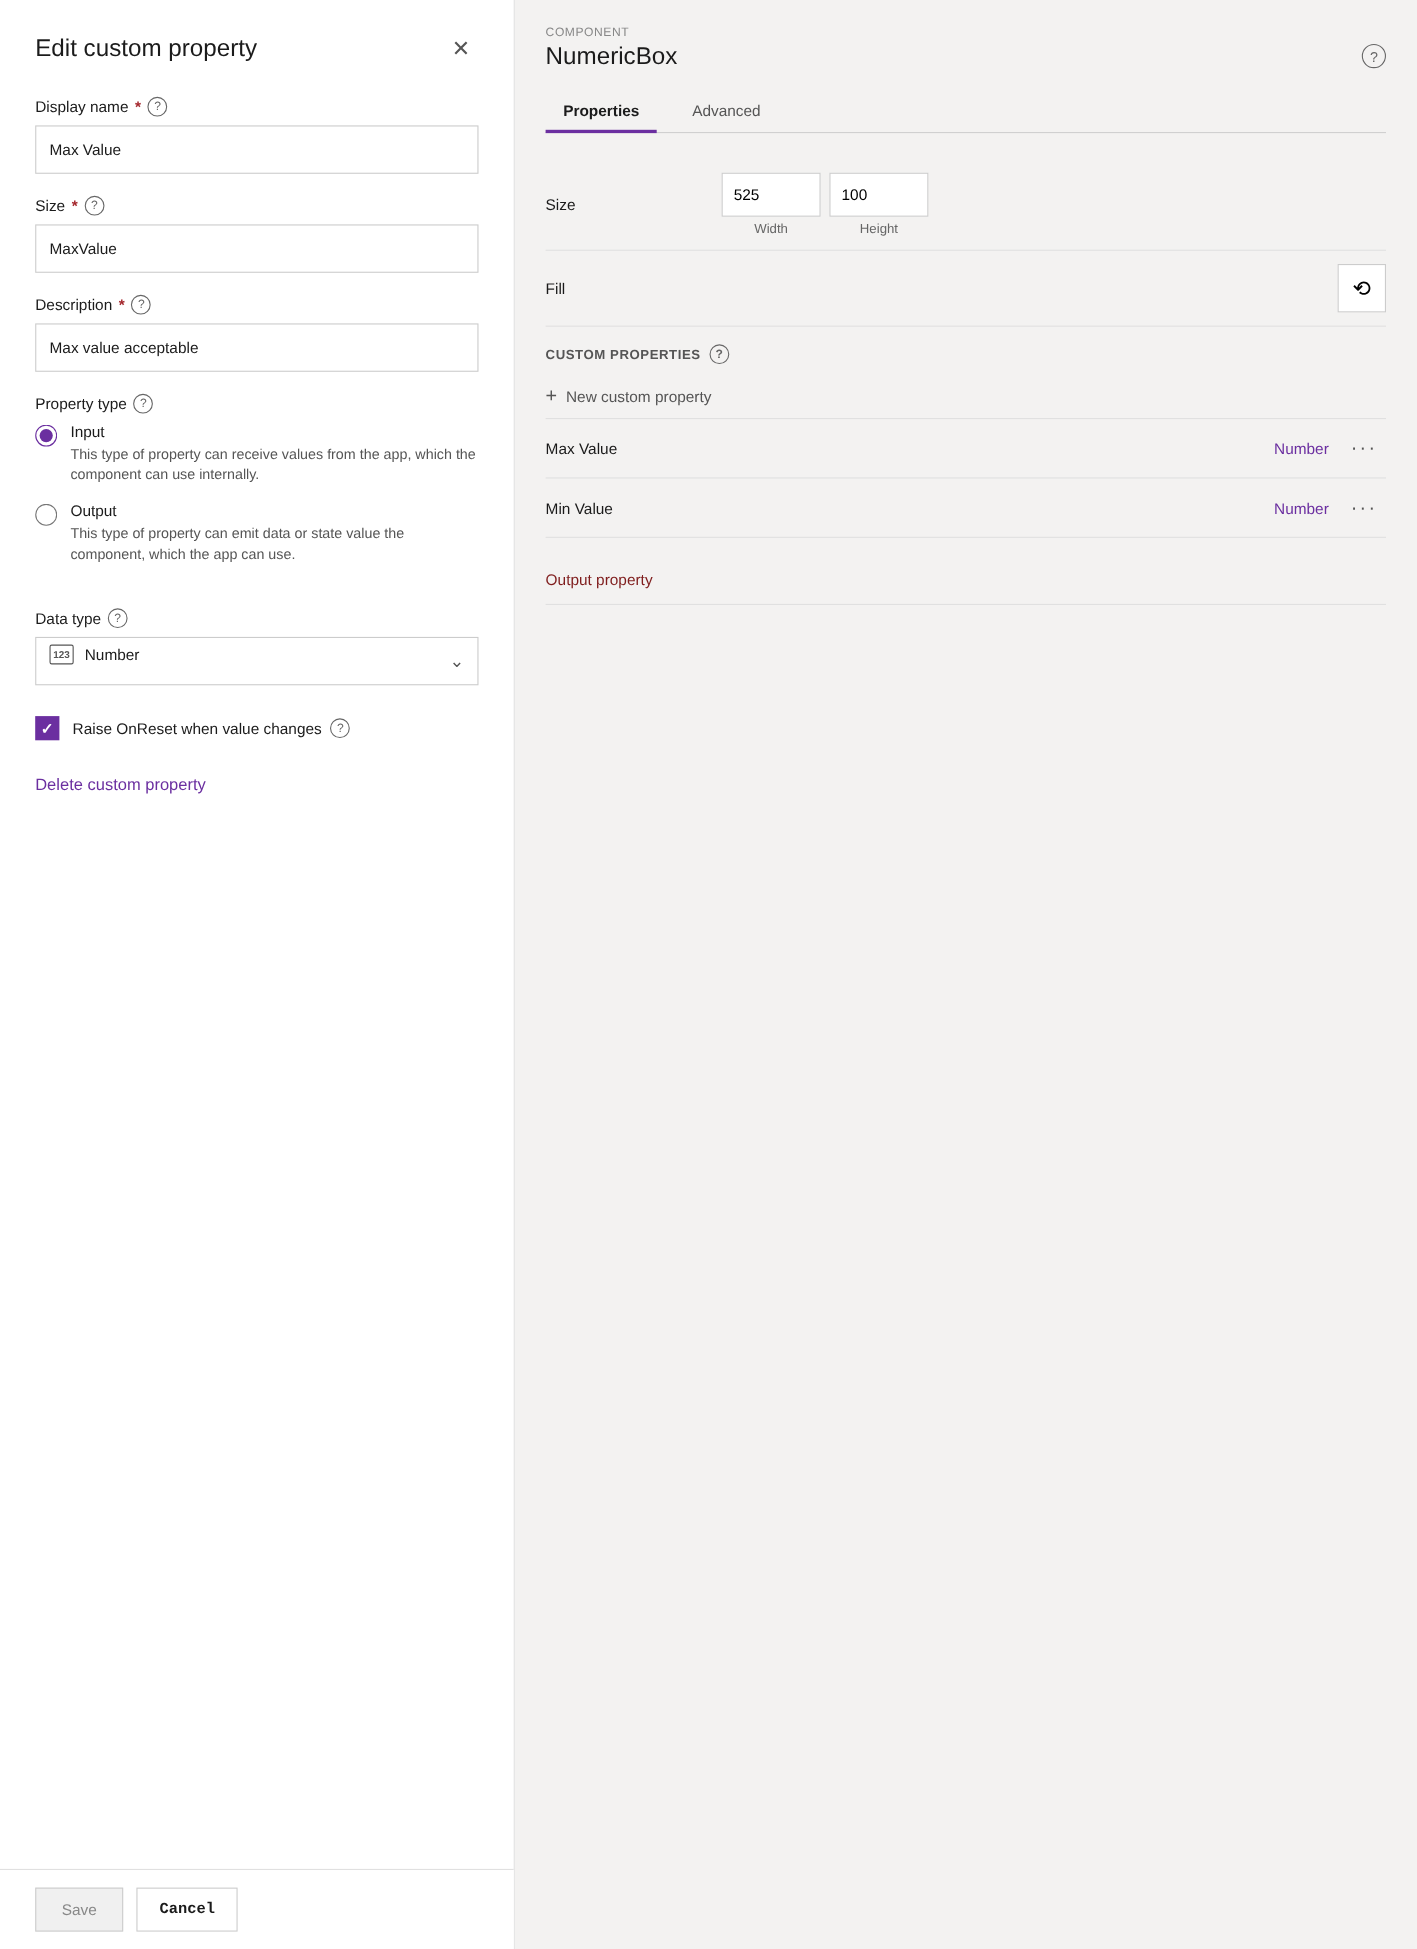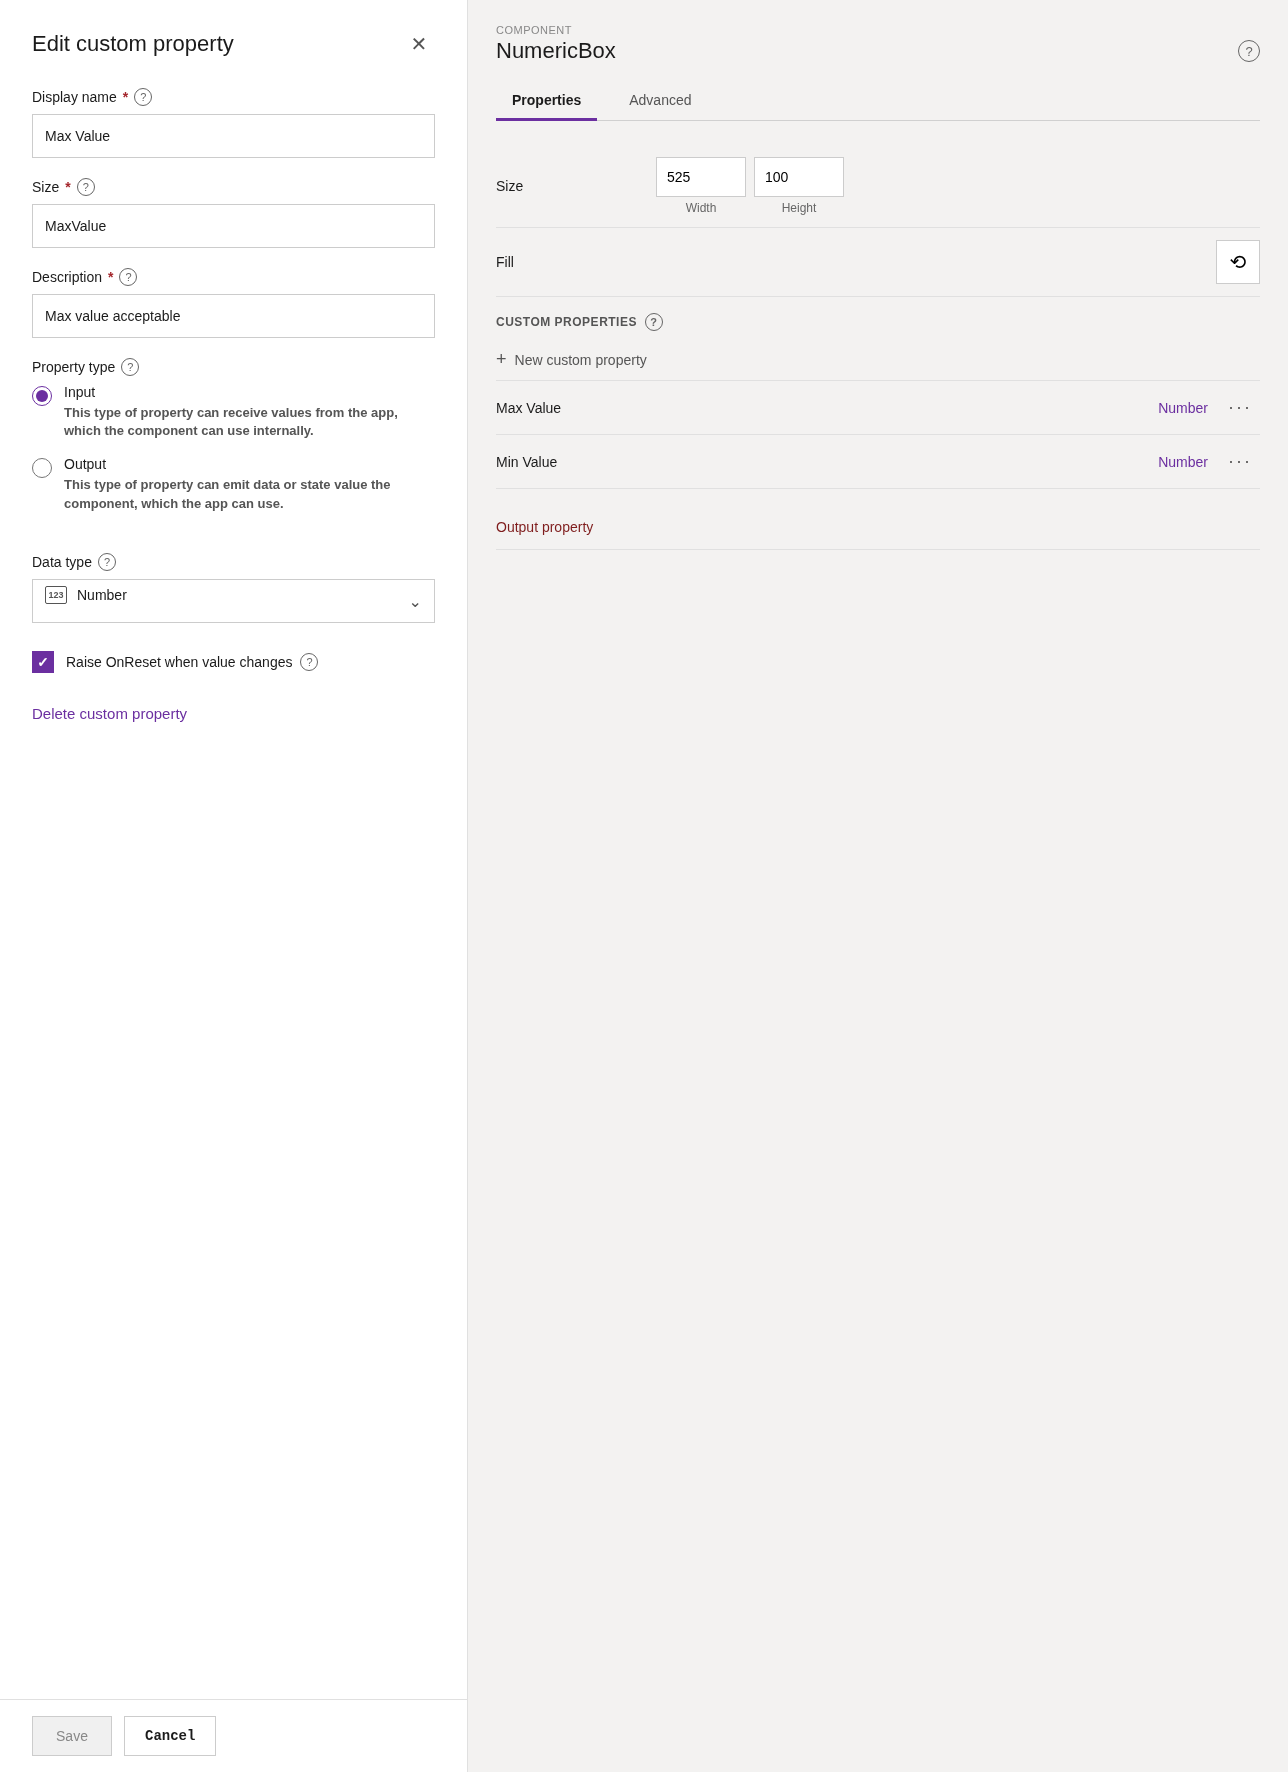--- a/index.html
+++ b/index.html
@@ -105,21 +105,21 @@
       margin-top: 2px;
       flex-shrink: 0;
       accent-color: #6b2fa0;
       cursor: pointer;
     }
 
     .radio-text-group { display: flex; flex-direction: column; gap: 4px; }
 
     .radio-main-label { font-size: 14px; color: #1b1b1b; font-weight: 400; }
 
-    .radio-description { font-size: 13px; color: #555; line-height: 1.4; font-weight: bold; }
+    .radio-description { font-size: 13px; color: #555; line-height: 1.4; }
 
     .data-type-section { margin-bottom: 28px; }
 
     .select-display {
       width: 100%;
       height: 44px;
       border: 1px solid #ccc;
       padding: 0 40px 12px 12px;
       font-size: 14px;
       font-family: inherit;

